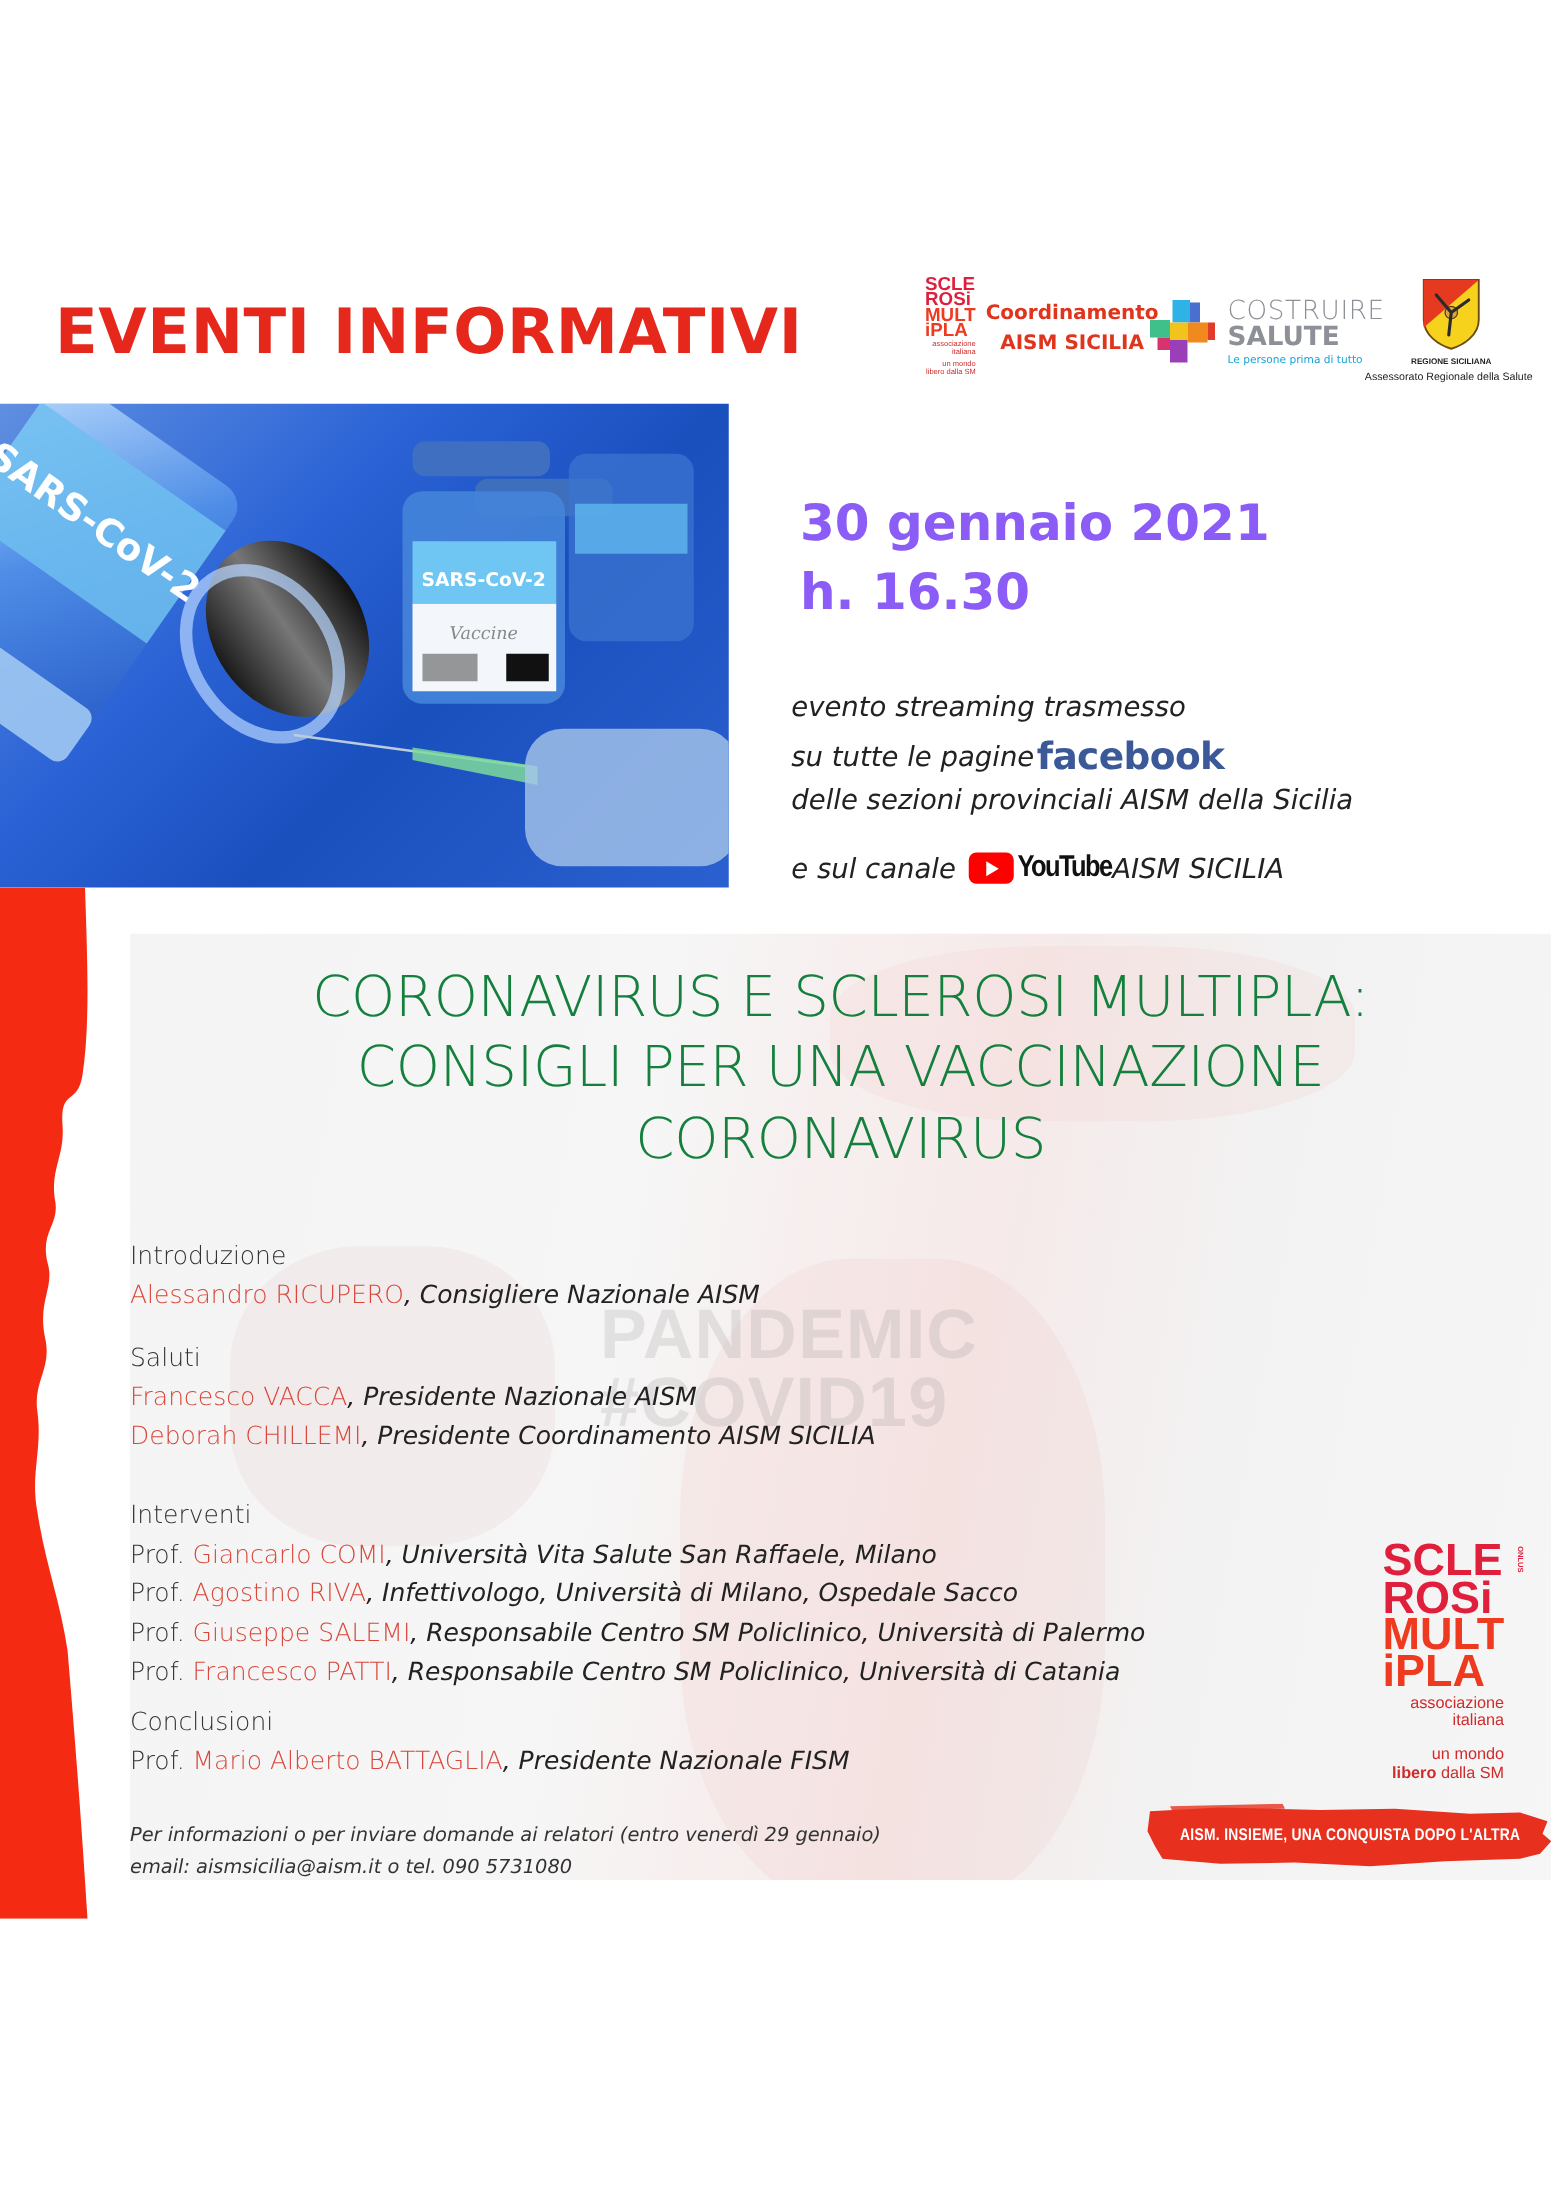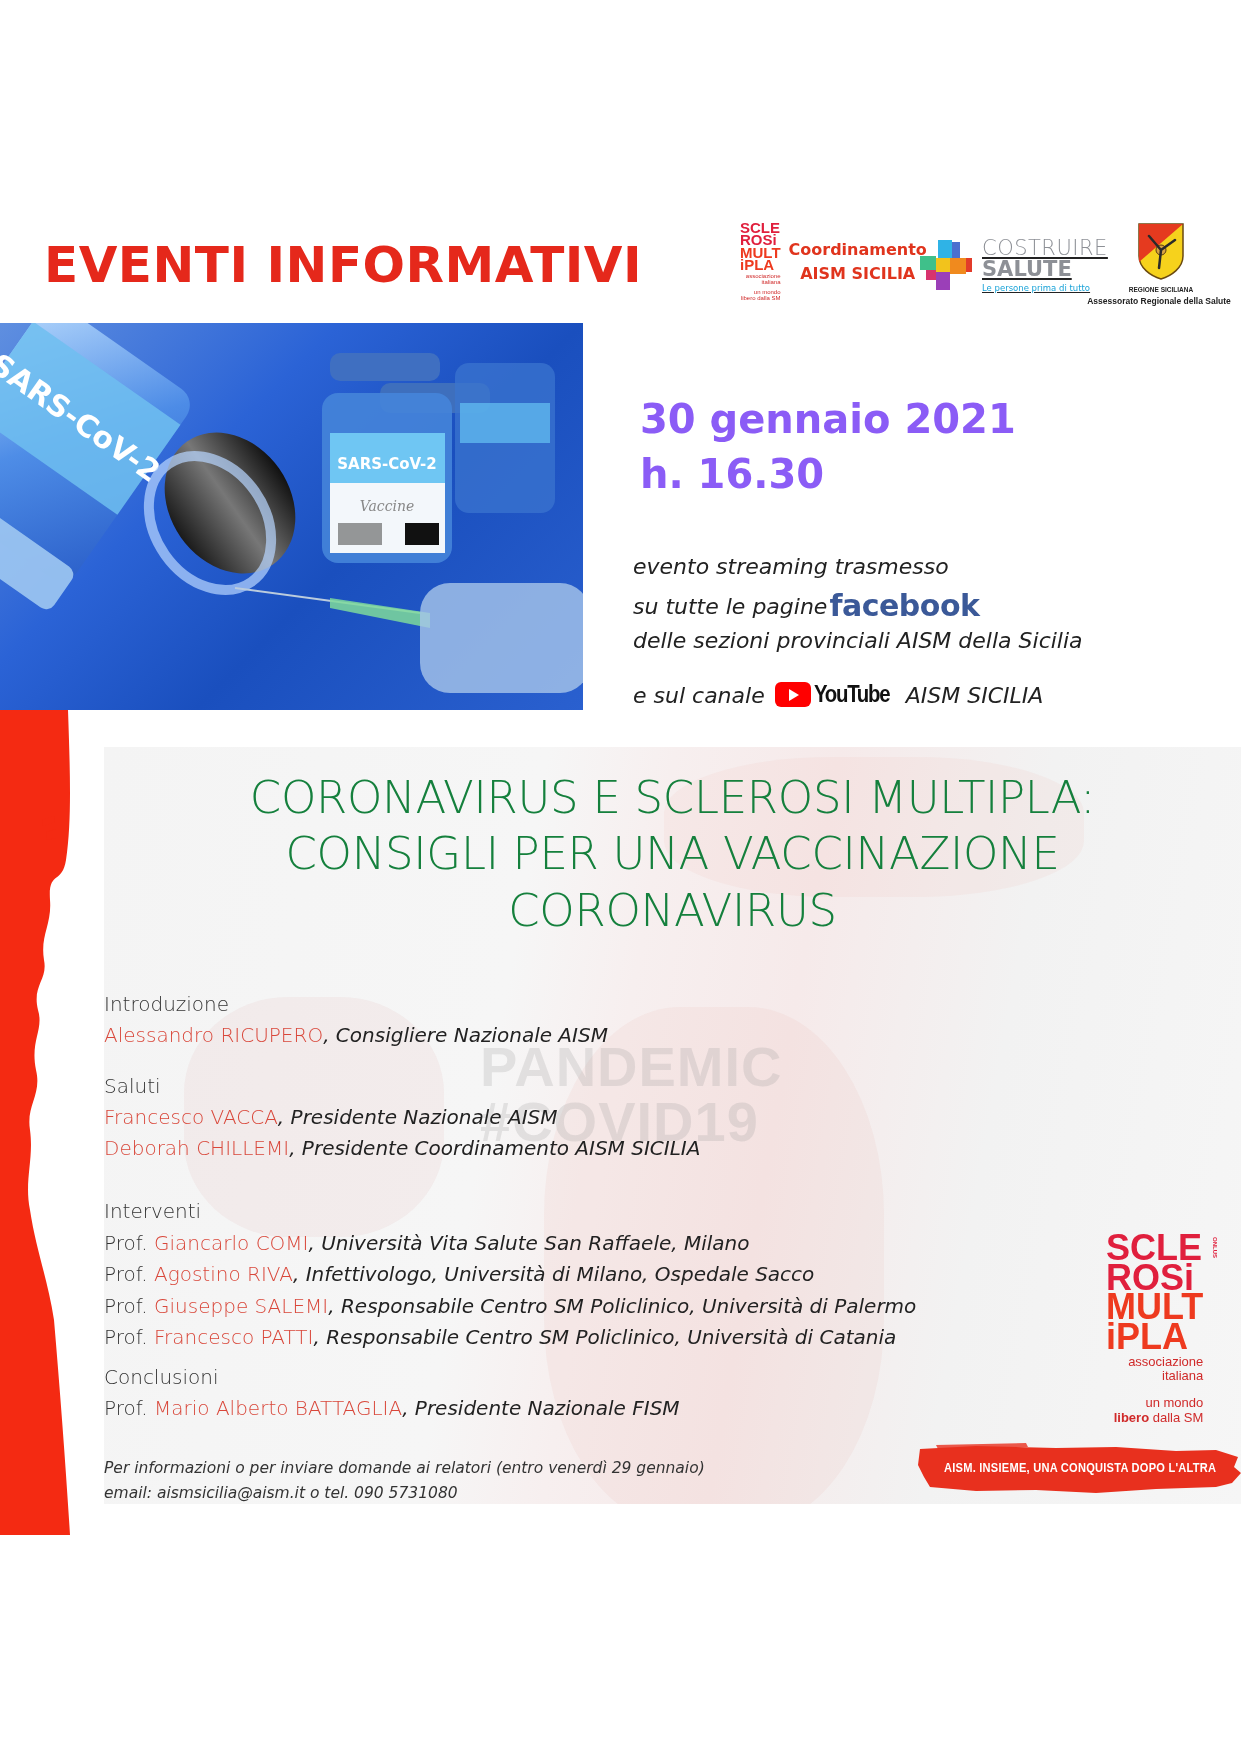--- a/index.html
+++ b/index.html
@@ -20,44 +20,44 @@
   .sm-logo { display: flex; flex-direction: column; font-family: "Liberation Sans", sans-serif; font-weight: bold; line-height: 0.82; margin-left: 40px; }
   .sm-logo .l1, .sm-logo .l2 { color: #e01f3d; }
   .sm-logo .l3, .sm-logo .l4 { color: #ee3a1f; }
   .sm-logo .sub { font-weight: normal; color: #d02a2a; line-height: 1.05; text-align: right; }
 
   .logo-coord { left: 700px; top: 222px; display: flex; align-items: center; gap: 8px; }
   .logo-coord .sm-logo { font-size: 15px; }
   .logo-coord .sm-logo .sub { font-size: 6px; }
   .coord-text { font-family: "DejaVu Sans", sans-serif; font-weight: bold; color: #e0341d; font-size: 16px; text-align: center; line-height: 1.5; }
 
-  .logo-costruire { left: 920px; top: 238px; display: flex; align-items: center; gap: 8px; text-decoration: underline; }
+  .logo-costruire { left: 920px; top: 238px; display: flex; align-items: center; gap: 8px; }
   .cs-cross { position: relative; width: 54px; height: 52px; }
   .cs-cross span { position: absolute; display: block; }
   .cs-text .a { font-family: "DejaVu Sans", sans-serif; color: #8d9096; font-size: 21px; line-height: 1; letter-spacing: 0.5px; font-weight: 300; }
   .cs-text .b { font-family: "DejaVu Sans", sans-serif; color: #8d9096; font-size: 21px; line-height: 1; font-weight: bold; }
   .cs-text .c { font-family: "DejaVu Sans", sans-serif; color: #1aa3d8; font-size: 8.5px; margin-top: 3px; }
 
   .logo-regione { left: 1086px; top: 222px; width: 150px; text-align: center; }
   .shield { width: 48px; height: 58px; margin: 0 auto; position: relative; }
   .reg-l1 { font-family: "Liberation Sans", sans-serif; font-weight: bold; font-size: 6.5px; color: #222; margin-top: 6px; }
-  .reg-l2 { font-family: "Liberation Sans", sans-serif; font-weight: bold; font-size: 8.5px; color: #222; margin-top: 3px; white-space: nowrap; margin-left: -4px; }
+  .reg-l2 { font-family: "Liberation Sans", sans-serif; font-weight: normal; font-size: 8.5px; color: #222; margin-top: 3px; white-space: nowrap; margin-left: -4px; }
 
   
   .vaccine-img { left: 0; top: 323px; width: 583px; height: 387px; overflow: hidden;
     background: linear-gradient(135deg, #5f8fe0 0%, #2b63d6 35%, #1a4fbe 60%, #2a60cf 100%); }
 
   
   .event-date { left: 640px; top: 392px; width: 550px; text-align: left;
     font-family: "DejaVu Sans", sans-serif; font-weight: bold; font-size: 40px; color: #8b5cf6; line-height: 1.38; }
 
   
   .stream { left: 633px; font-family: "DejaVu Sans", sans-serif; font-style: italic; font-size: 22px; color: #222; white-space: nowrap; font-weight: 300; }
   .fb-word { font-family: "DejaVu Sans", sans-serif; font-style: normal; font-weight: bold; color: #3b5998; font-size: 30px; letter-spacing: -0.5px; margin-left: 2px; vertical-align: -2px; }
-  .yt { display: inline-flex; align-items: center; vertical-align: -4px; margin-left: 10px; margin-right: 20px; }
+  .yt { display: inline-flex; align-items: center; vertical-align: -4px; margin-left: 10px; margin-right: 4px; }
   .yt-play { width: 36px; height: 25px; background: #ff0000; border-radius: 6px; position: relative; }
   .yt-play::after { content: ""; position: absolute; left: 14px; top: 7px; border-left: 10px solid #fff; border-top: 6px solid transparent; border-bottom: 6px solid transparent; }
   .yt-word { font-family: "Liberation Sans", sans-serif; font-style: normal; font-weight: bold; color: #111; font-size: 24px; letter-spacing: -1.5px; margin-left: 3px; transform: scaleX(0.85); transform-origin: left center; display: inline-block; width: 72px; }
 
   
   .red-brush { left: 0; top: 710px; width: 80px; height: 825px; }
 
   
   .panel { left: 104px; top: 747px; width: 1137px; height: 757px;
     background: linear-gradient(100deg, #f4f4f4 0%, #f6f6f6 35%, #f7efef 45%, #f6eaea 58%, #f2f2f2 75%, #f6f6f6 100%); overflow: hidden; }

